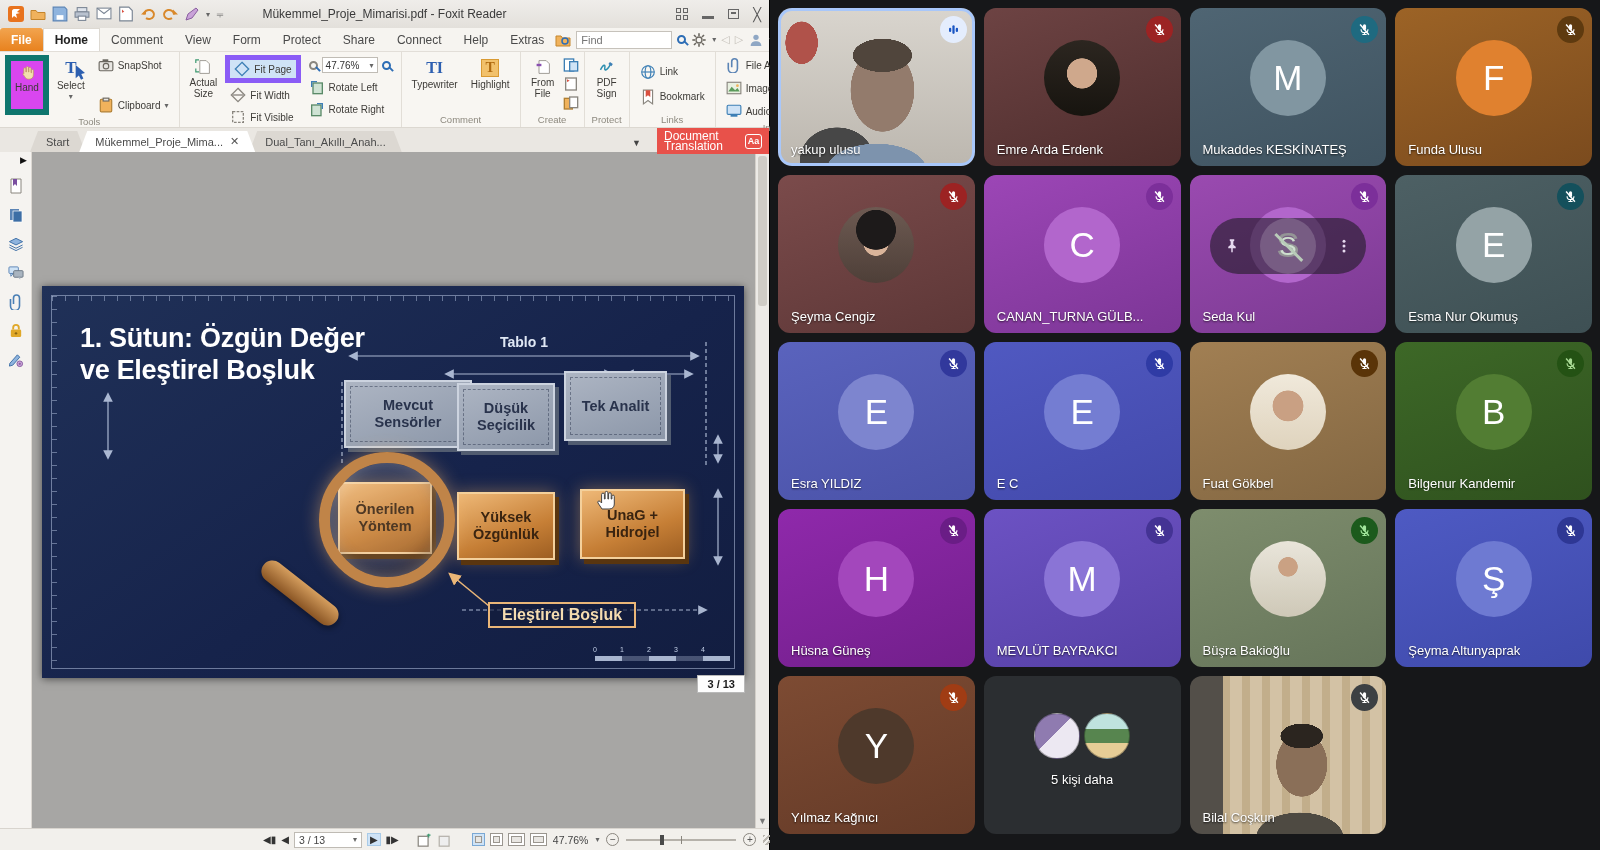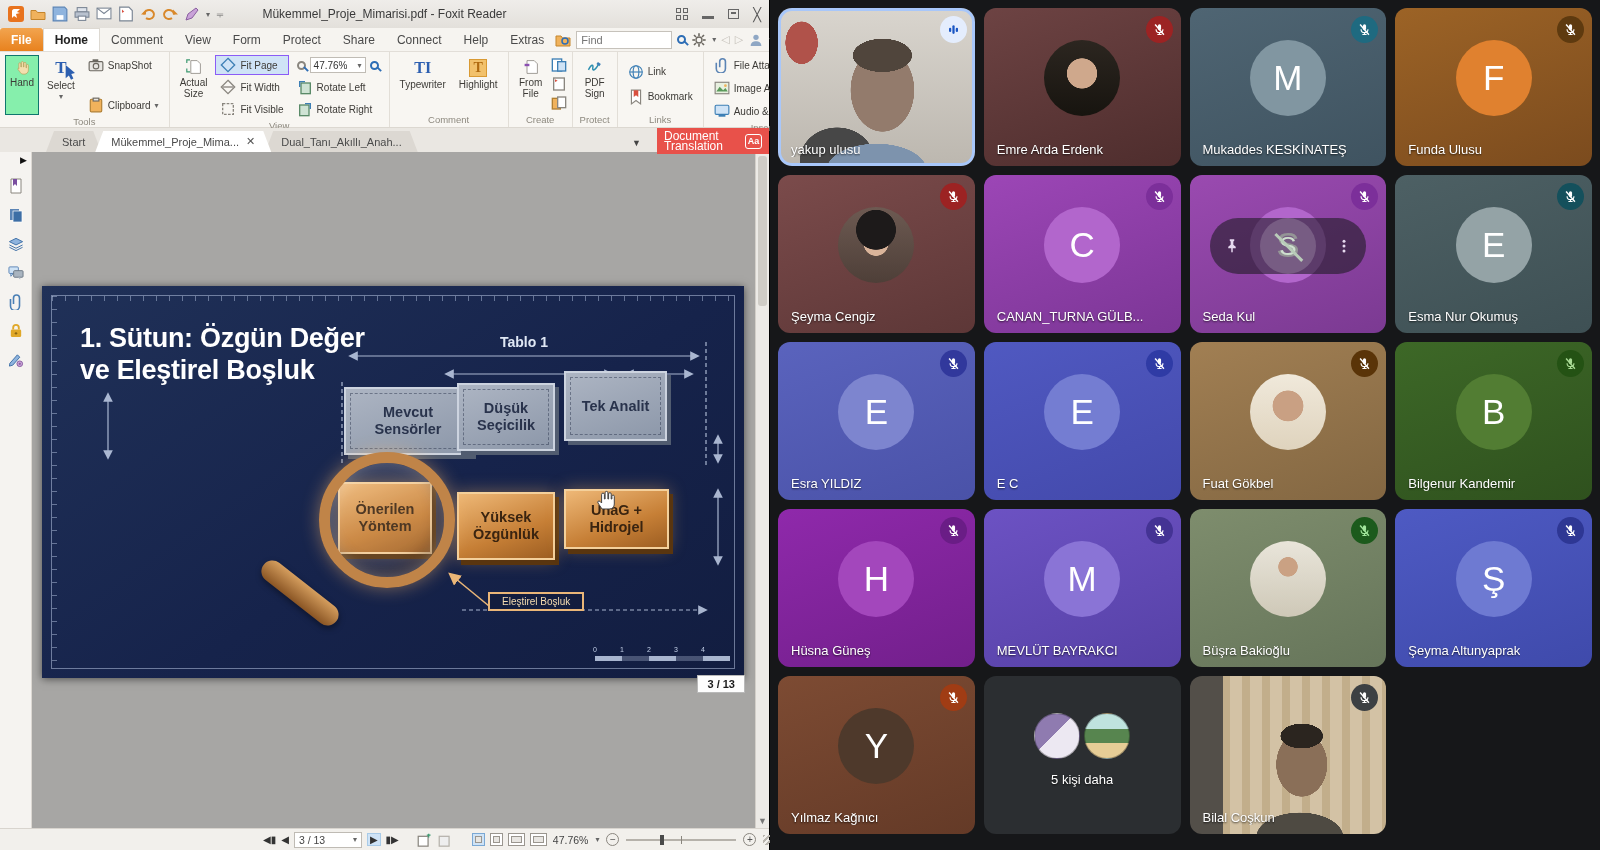--- a/index.html
+++ b/index.html
@@ -32,29 +32,29 @@
 .mag-ico::after{content:'';position:absolute;width:6px;height:2px;background:#2d6db5;transform:rotate(45deg);right:-5px;bottom:-2px}
 .mini{font-size:11px;color:#8a8680}
 .navarrow{color:#c3bfb8;font-size:11px}
 
 .ribbon{height:76px;background:#f8f6f2;border-bottom:1px solid #dcd8d1;display:flex;flex:none}
 .rgroup{display:flex;flex-direction:column;border-right:1px solid #e2ded7;padding:3px 5px 0}
 .rrow{display:flex;flex:1;align-items:stretch;gap:3px}
 .rcol{display:flex;flex-direction:column;justify-content:flex-start;gap:1px}
 .glabel{font-size:9.5px;color:#8d897f;text-align:center;padding:1px 0 2px}
 .bigbtn{display:flex;flex-direction:column;align-items:center;justify-content:flex-start;font-size:10px;color:#3d3b37;padding:3px 4px 1px;min-width:34px;gap:2px;text-align:center;line-height:1.1;border:1px solid transparent}
-.bigbtn.hl{background:#86efac;border:1px solid #0f766e}
+.bigbtn.hl{background:#d946ef;border:6px solid #0f766e}
 .smallbtn{display:flex;align-items:center;gap:4px;font-size:10px;color:#3d3b37;padding:1px 4px;border:1px solid transparent;white-space:nowrap}
-.smallbtn.hl{background:#cfe3f6;border:1px solid #8b5cf6}
+.smallbtn.hl{background:#cfe3f6;border:5px solid #8b5cf6}
 .zoombox{width:56px;height:16px;border:1px solid #c0bcb5;background:#fff;font-size:10px;display:flex;align-items:center;justify-content:space-between;padding:0 3px;color:#333}
 .caret{font-size:8px;color:#666}
 .tserif{font-family:"Liberation Serif",serif;font-weight:bold;color:#2d5fb0}
 .hl-ico{width:18px;height:18px;background:#f2c16b;border:1px solid #d99a33;color:#b06a10;font-family:"Liberation Serif",serif;font-weight:bold;font-size:14px;display:flex;align-items:center;justify-content:center}
 
-.tabbar{height:24px;background:#eae7e2;display:flex;align-items:flex-end;position:relative;flex:none;padding-left:46px}
+.tabbar{height:24px;background:#eae7e2;display:flex;align-items:flex-end;position:relative;flex:none;padding-left:30px}
 .dtab{height:21px;padding:0 16px;font-size:11px;color:#4a4a4a;background:#dcd8d2;clip-path:polygon(8px 0,calc(100% - 8px) 0,100% 100%,0 100%);display:flex;align-items:center;gap:7px;margin-right:-6px}
 .dtab.active{background:#fff;z-index:1}
 .tab-close{color:#555;font-size:11px}
 .tab-caret{position:absolute;right:128px;bottom:4px;font-size:9px;color:#444}
 .doctrans{position:absolute;right:0;top:0;height:26px;background:#e8514a;color:#fff;display:flex;align-items:center;gap:5px;padding:0 7px;z-index:2}
 .doctrans .lbl{font-size:12px;line-height:10.5px;width:76px}
 .aa-badge{width:17px;height:15px;border:1.5px solid #fff;border-radius:3px;font-size:9px;display:flex;align-items:center;justify-content:center;color:#fff;font-weight:bold}
 
 .docwrap{flex:1;display:flex;position:relative;background:#a7a6a4;overflow:hidden}
 .sidebar{width:32px;background:#f5f3f0;border-right:1px solid #dcd8d2;display:flex;flex-direction:column;align-items:center;padding-top:3px;gap:13px;flex:none;z-index:2}
@@ -70,21 +70,21 @@
 .frame::after{content:'';position:absolute;left:0;top:0;bottom:0;width:5px;background:repeating-linear-gradient(180deg,rgba(195,210,238,.45) 0 1px,transparent 1px 13px)}
 .stitle{position:absolute;left:38px;top:36px;font-size:27px;font-weight:bold;line-height:1.2;letter-spacing:-.3px}
 .ssub{position:absolute;left:38px;top:126px;font-size:14px;color:#e6ebf5;line-height:1.4}
 .tablo{position:absolute;left:458px;top:48px;font-size:14px;font-weight:bold;color:#dfe7f4}
 .block{position:absolute;display:flex;align-items:center;justify-content:center;text-align:center;font-weight:bold;padding:4px}
 .gblock{background:linear-gradient(160deg,#adb5c3,#8c97a9);border:2px solid #ccd3df;box-shadow:4px 4px 0 #515c70;color:#29334c;font-size:14.5px;line-height:1.15}
 .gblock::after{content:'';position:absolute;inset:4px;border:1px dashed rgba(35,45,70,.45)}
 .bblock{background:linear-gradient(160deg,#eeb877,#c67f36 60%,#9d5e22);border:2px solid #f4d09b;box-shadow:4px 5px 0 #59350f,0 0 16px rgba(255,185,95,.4);color:#3a2410;font-size:14.5px;line-height:1.15}
 .mag{position:absolute;left:277px;top:166px;width:136px;height:136px;border-radius:50%;border:11px solid #c08448;box-shadow:0 0 18px rgba(255,190,110,.45),inset 0 0 16px rgba(255,255,255,.28), inset -6px -8px 14px rgba(60,30,0,.35);background:rgba(255,236,212,.10)}
 .mag-handle{position:absolute;left:212px;top:296px;width:92px;height:22px;border-radius:11px;background:linear-gradient(#d59e5e,#8a5524);transform:rotate(38deg);box-shadow:2px 2px 6px rgba(0,0,0,.4)}
-.callout{position:absolute;left:446px;top:306px;border:2px solid #eab678;color:#f5dcb0;font-weight:normal;font-size:10px;padding:2px 12px;background:rgba(18,28,58,.65);white-space:nowrap}
+.callout{position:absolute;left:446px;top:316px;border:2px solid #eab678;color:#f5dcb0;font-weight:bold;font-size:16px;padding:2px 12px;background:rgba(18,28,58,.65);white-space:nowrap}
 .pagebadge{position:absolute;right:-1px;bottom:-15px;background:#fdfdfd;color:#1a1a1a;font-size:11px;font-weight:bold;padding:2px 9px;border:1px solid #b9b9b9}
 .anno{position:absolute;inset:0;pointer-events:none}
 .handcur{position:absolute;left:552px;top:202px;width:22px;height:24px}
 
 .statusbar{height:22px;background:#f2f0ec;border-top:1px solid #d8d4ce;display:flex;align-items:center;font-size:10.5px;color:#444;flex:none;padding:0 8px;gap:6px}
 .sb-center{display:flex;align-items:center;gap:5px;margin-left:255px}
 .pagefield{width:68px;height:16px;border:1px solid #bfbbb4;background:#fff;display:flex;align-items:center;justify-content:space-between;padding:0 4px}
 .navg{color:#333;font-size:10px}
 .navg.on{background:#cfe3f6;border:1px solid #a9cbe8;padding:0 2px}
 .lay{width:13px;height:13px;border:1px solid #9a968f;background:#fff;position:relative}
@@ -570,37 +570,37 @@
           <rect x="634" y="370" width="27" height="5" fill="#c3d0e8" opacity=".3"></rect>
           <rect x="661" y="370" width="27" height="5" fill="#c3d0e8" opacity=".85"></rect>
           <text x="551" y="366" font-size="7" fill="#c3d0e8">0</text>
           <text x="578" y="366" font-size="7" fill="#c3d0e8">1</text>
           <text x="605" y="366" font-size="7" fill="#c3d0e8">2</text>
           <text x="632" y="366" font-size="7" fill="#c3d0e8">3</text>
           <text x="659" y="366" font-size="7" fill="#c3d0e8">4</text>
         </g>
       </svg>
 
-      <div class="block gblock" style="left:302px;top:101px;width:128px;height:68px">
+      <div class="block gblock" style="left:302px;top:94px;width:128px;height:68px">
           <span>Mevcut Sensörler</span>
         </div>
       <div class="block gblock" style="left:415px;top:97px;width:98px;height:68px">
           <span>Düşük Seçicilik</span>
         </div>
       <div class="block gblock" style="left:522px;top:85px;width:103px;height:70px">
           <span>Tek Analit</span>
         </div>
 
       <div class="block bblock" style="left:296px;top:196px;width:94px;height:72px">
           <span>Önerilen Yöntem</span>
         </div>
       <div class="block bblock" style="left:415px;top:206px;width:98px;height:68px">
           <span>Yüksek Özgünlük</span>
         </div>
-      <div class="block bblock" style="left:522px;top:203px;width:105px;height:60px">
+      <div class="block bblock" style="left:538px;top:203px;width:105px;height:70px">
           <span>UnaG + Hidrojel</span>
         </div>
 
       <div class="mag"></div>
       <div class="mag-handle"></div>
 
       <div class="callout">Eleştirel Boşluk</div>
       <div class="pagebadge">3 / 13</div>
 
       <svg class="handcur" viewBox="0 0 22 24">

